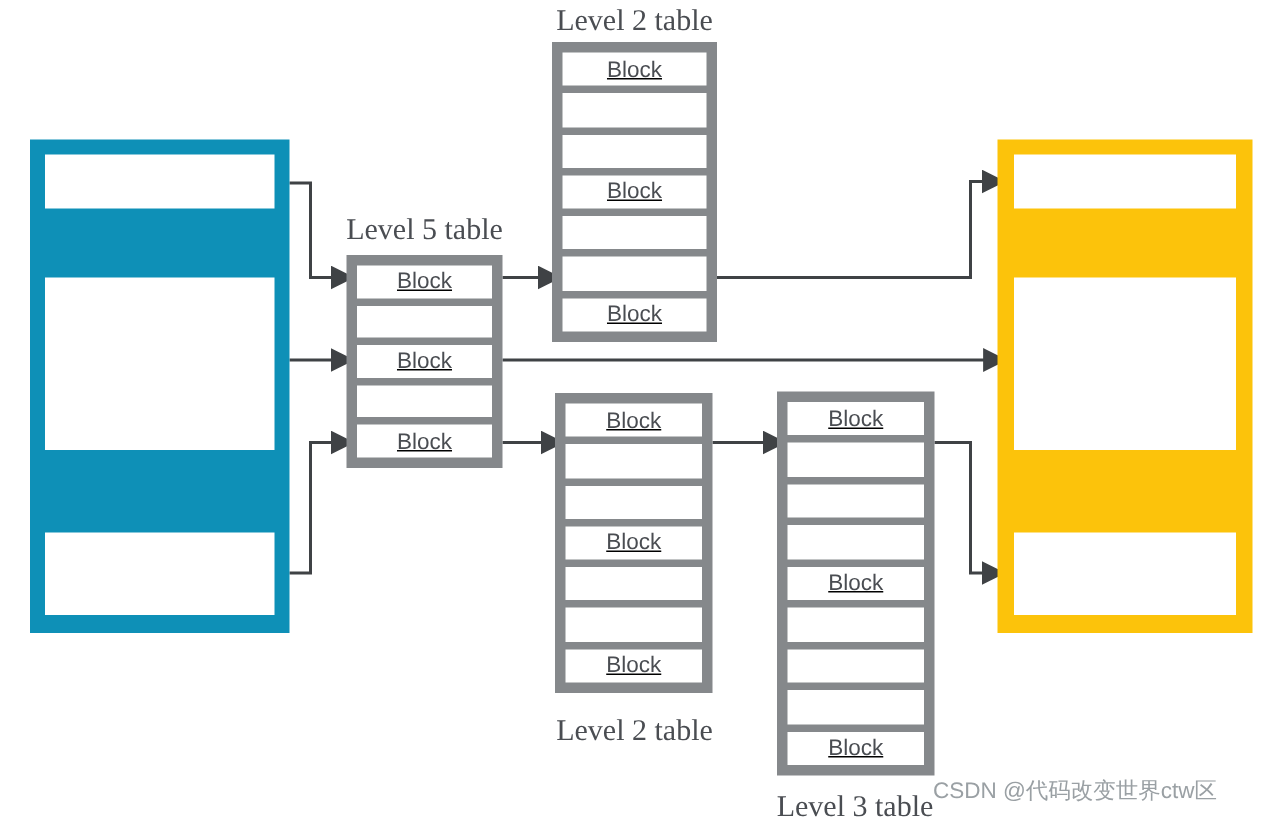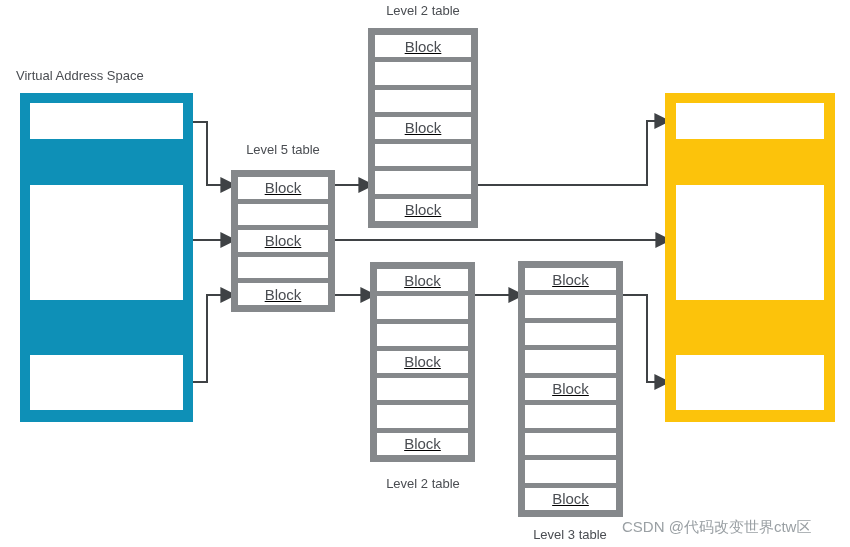--- a/index.html
+++ b/index.html
@@ -18,22 +18,23 @@
   .vas .b2 { left: 10px; top: 92px;  width: 153px; height: 115px; }
   .vas .b3 { left: 10px; top: 262px; width: 153px; height: 55px; }
   .pas { left: 665px; top: 93px; width: 170px; height: 329px; background: var(--physical_fill, #fcc30b); }
   .pas .b1 { left: 11px; top: 10px;  width: 148px; height: 36px; }
   .pas .b2 { left: 11px; top: 92px;  width: 148px; height: 115px; }
   .pas .b3 { left: 11px; top: 262px; width: 148px; height: 55px; }
 
   .title {
     position: absolute;
     color: var(--title_color, #4a4d52);
-    font-size: 13px;
+    font-size: 20px;
     white-space: nowrap;
+    font-family: Liberation Serif, serif;
   }
   .title.centered { transform: translateX(-50%); }
 
   .ptable {
     position: absolute;
     display: flex;
     flex-direction: column;
     gap: 5px;
     padding: 7px;
     box-sizing: border-box;
@@ -82,21 +83,20 @@
     <path class="conn" d="M193,240 H222" marker-end="url(#arrow)"></path>
     <path class="conn" d="M193,382 H207 V295 H222" marker-end="url(#arrow)"></path>
     <path class="conn" d="M335,185 H360" marker-end="url(#arrow)"></path>
     <path class="conn" d="M335,240 H657" marker-end="url(#arrow)"></path>
     <path class="conn" d="M335,295 H362" marker-end="url(#arrow)"></path>
     <path class="conn" d="M478,185 H647 V121 H656" marker-end="url(#arrow)"></path>
     <path class="conn" d="M475,295 H510" marker-end="url(#arrow)"></path>
     <path class="conn" d="M623,295 H647 V382 H656" marker-end="url(#arrow)"></path>
   </svg>
 
-  <div class="title" style="left:16px; top:68px;">Virtual Address Space</div>
   <div class="title centered" style="left:283px; top:142px;">Level 5 table</div>
   <div class="title centered" style="left:423px; top:3px;">Level 2 table</div>
   <div class="title centered" style="left:423px; top:476px;">Level 2 table</div>
   <div class="title centered" style="left:570px; top:527px;">Level 3 table</div>
 
   <div class="space vas">
     <div class="inner-block b1"></div>
     <div class="inner-block b2"></div>
     <div class="inner-block b3"></div>
   </div>

